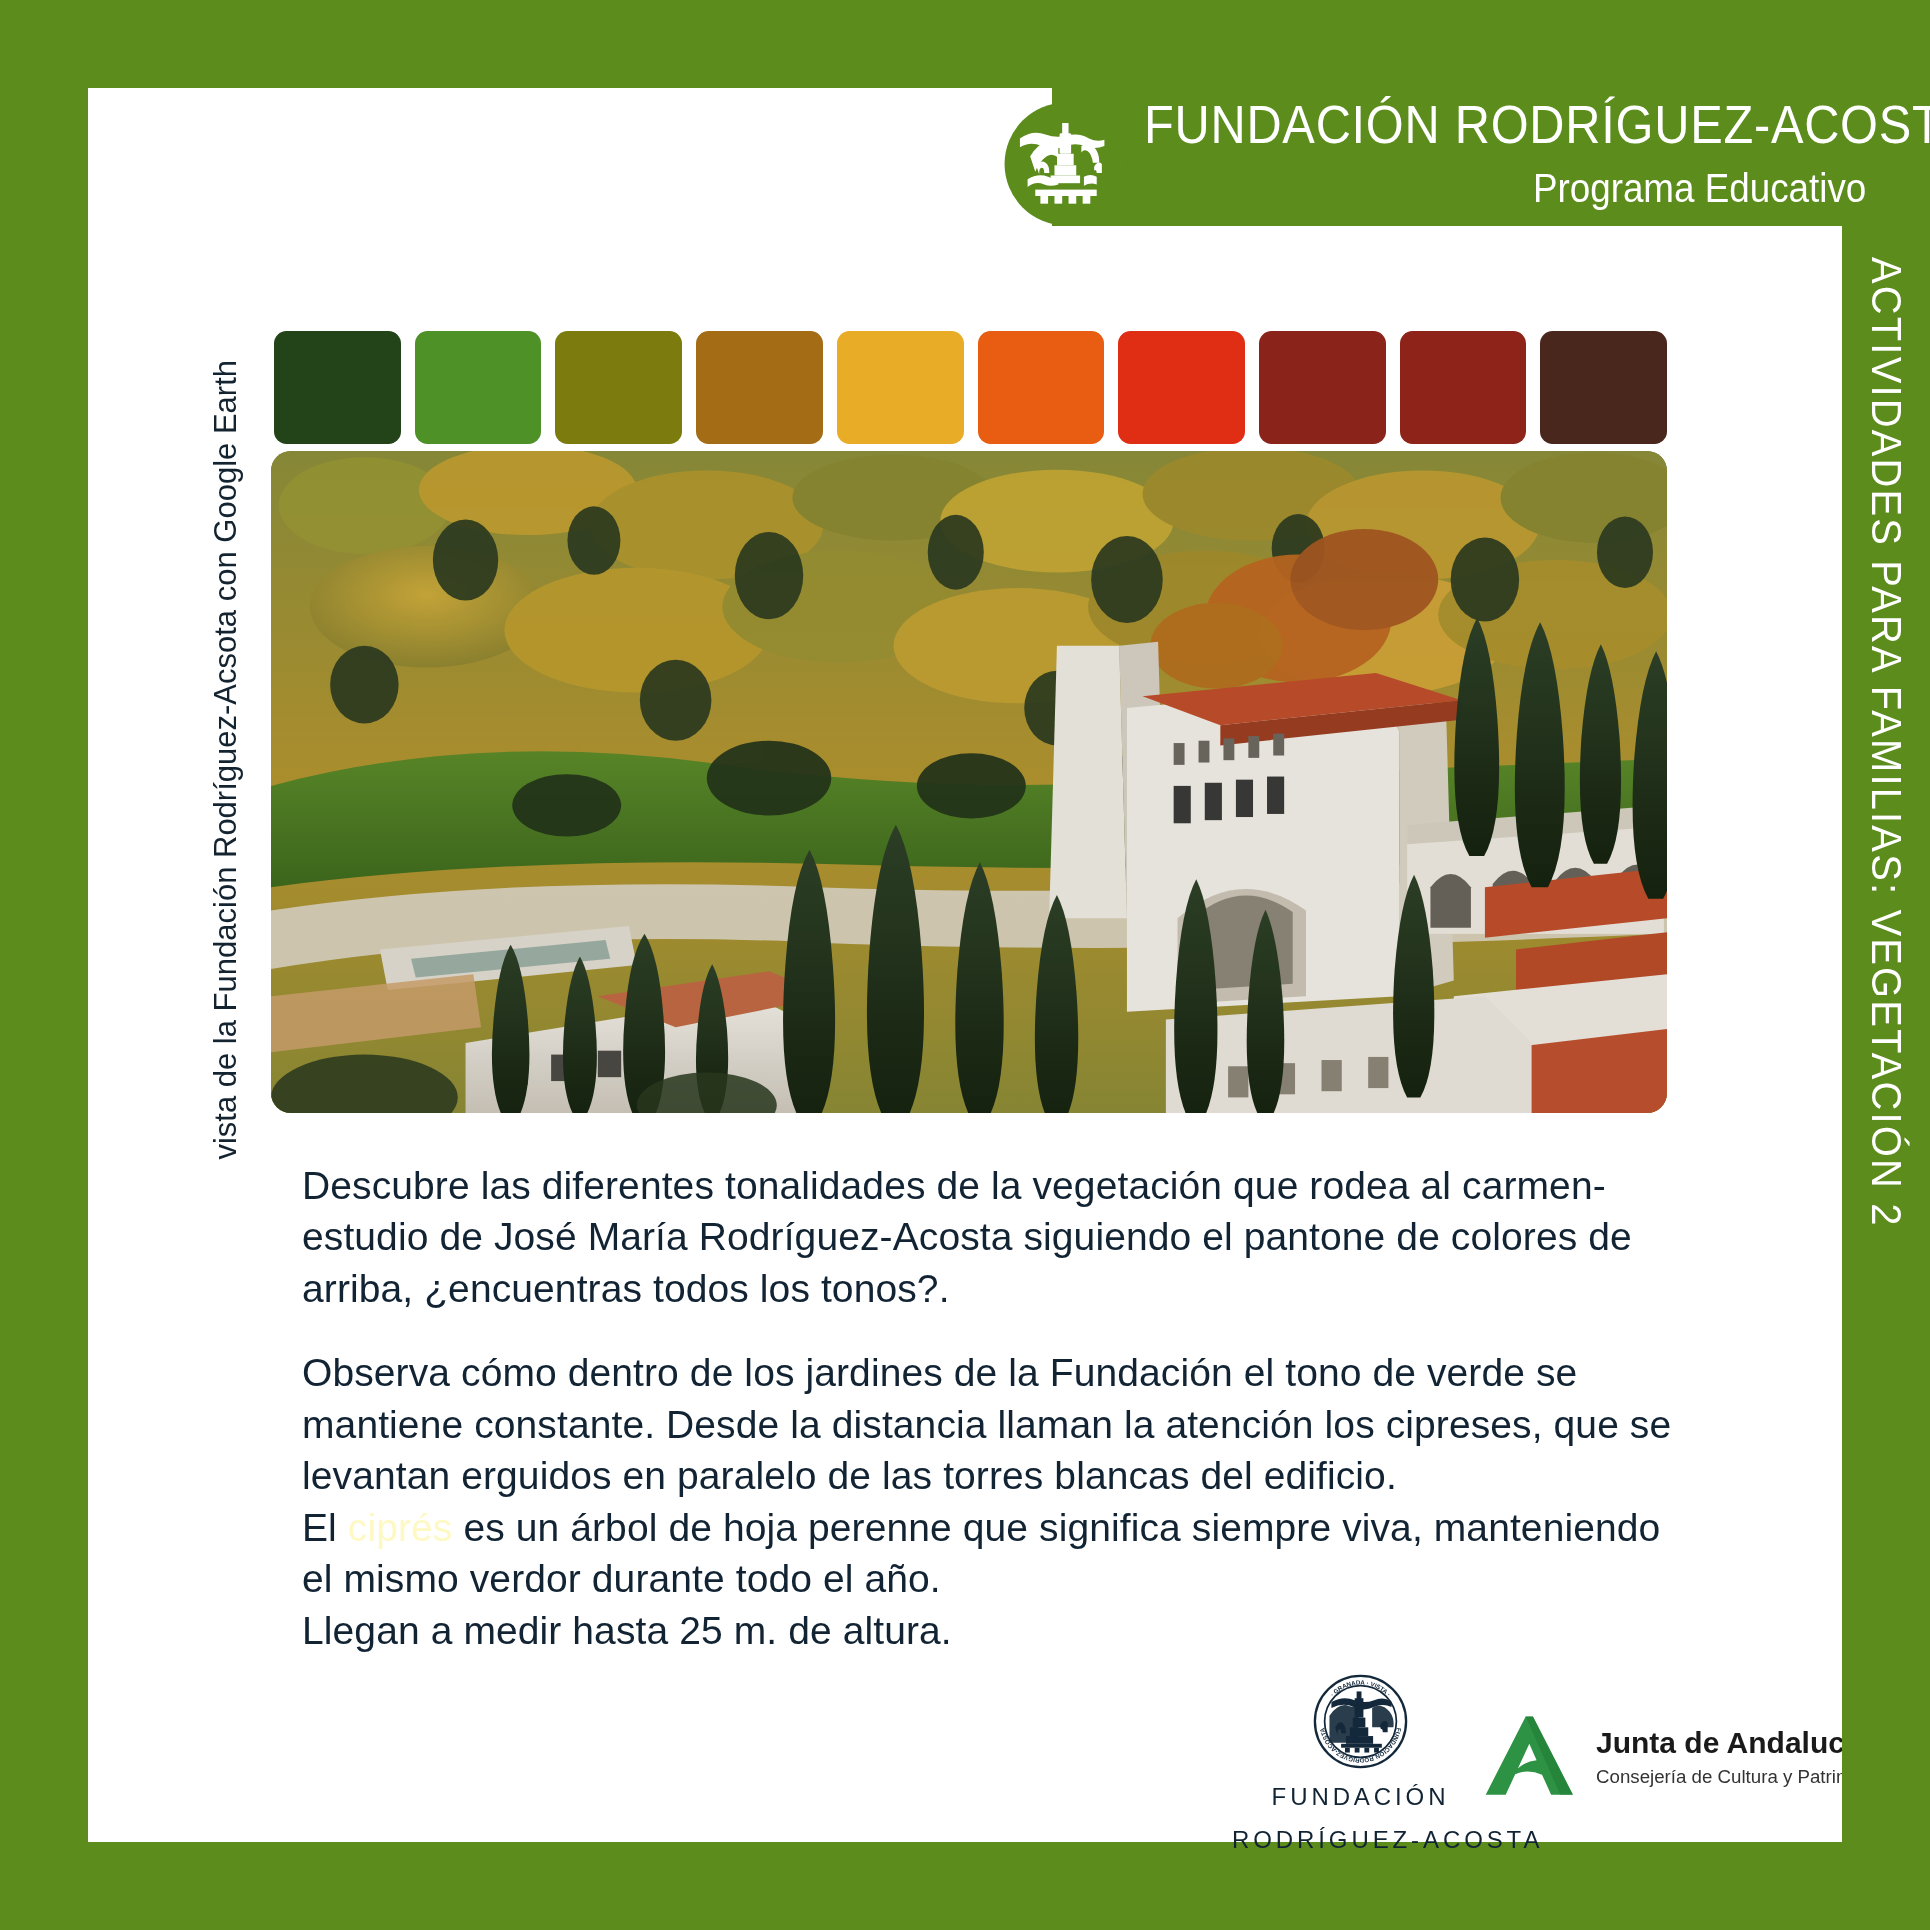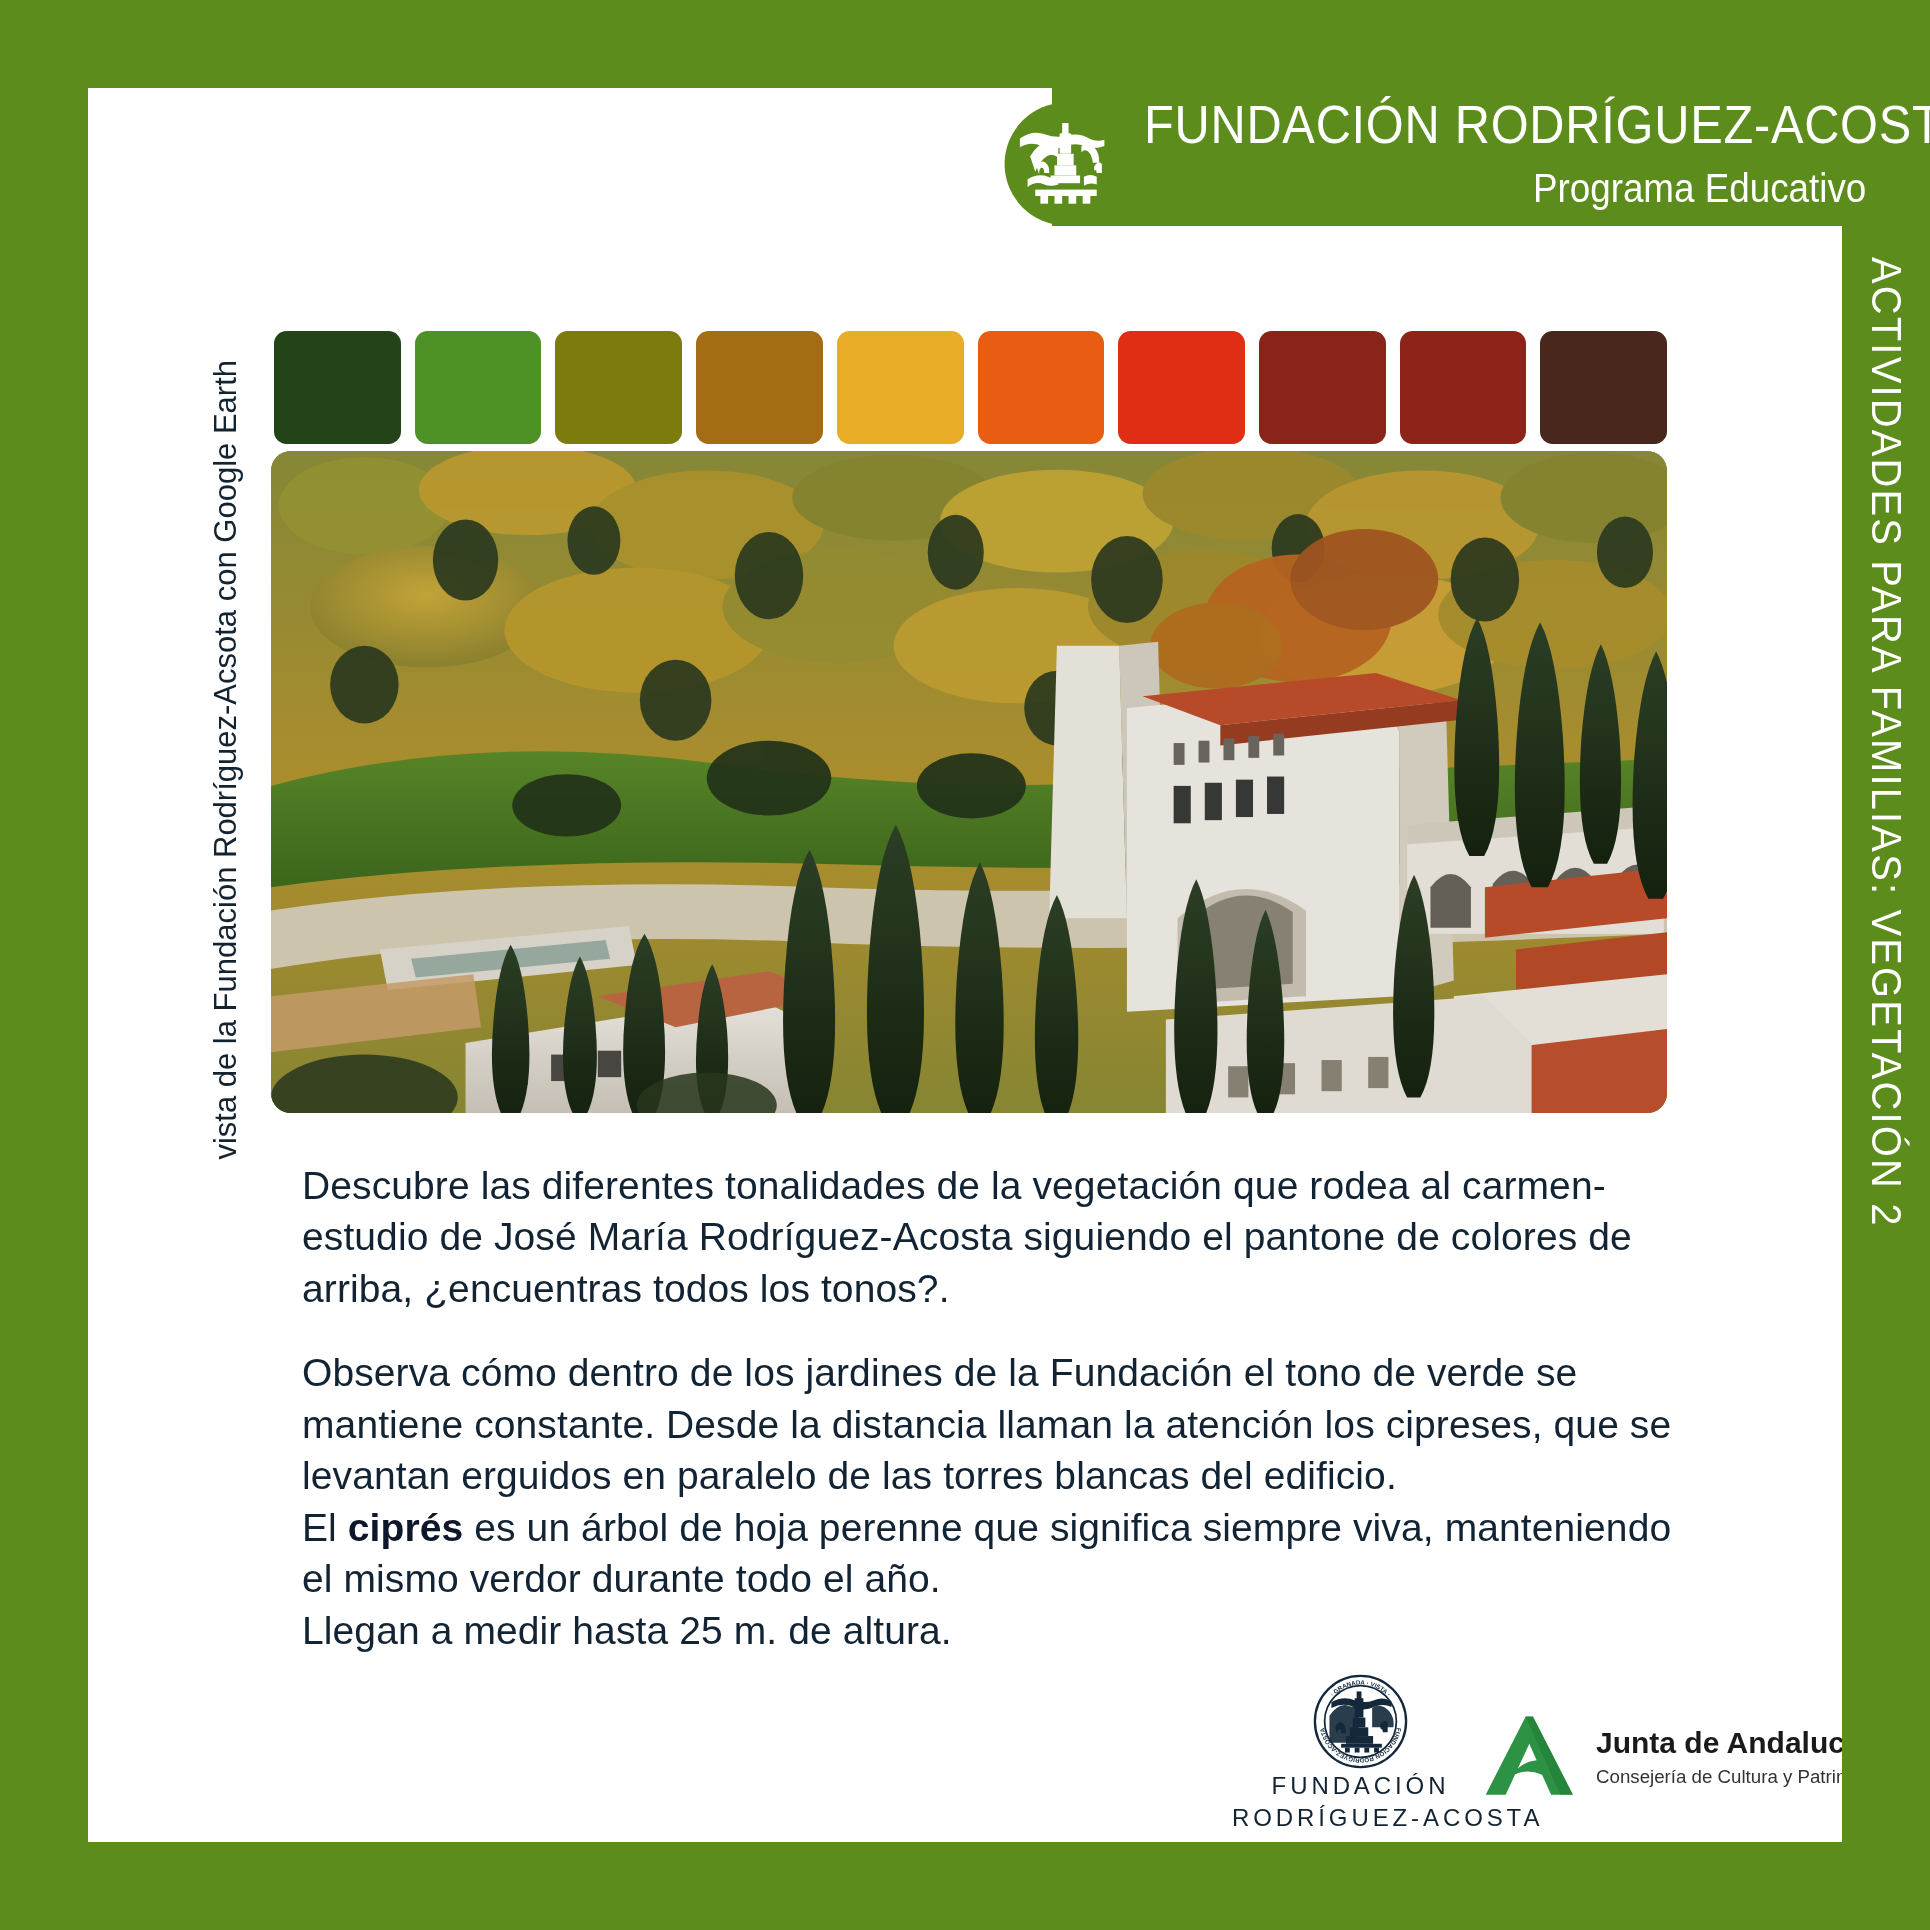--- a/index.html
+++ b/index.html
@@ -143,39 +143,40 @@
     color:#122434;
     z-index:4;
   }
   .para{
     font-size:39px;
     line-height:1.32;
     margin:0 0 33px 0;
     letter-spacing:0.1px;
   }
   .para:last-child{margin-bottom:12px;}
-  .hl{color:#0f172a;font-weight:700;}
+  .hl{color:#fef9c3;font-weight:400;}
 
   
   .footer{
     position:absolute;
     left:1199px;top:1673px;
     width:623px;height:179px;
     z-index:4;
   }
   .fnd-logo{
     position:absolute;left:33px;top:0px;
     width:257px;text-align:center;
   }
   .fnd-seal{width:97px;height:97px;margin:0 auto;display:block;}
   .fnd-name{
     color:#122434;
     font-size:24px;
     letter-spacing:3.9px;
     line-height:1.35;
+    margin-top:11px;
     white-space:nowrap;
   }
   .junta{
     position:absolute;left:274px;top:37px;
     display:flex;align-items:center;gap:14px;
   }
   .junta-mark{width:109px;height:93px;display:block;}
   .junta-txt{line-height:1.15;}
   .junta-t1{
     color:#1a1a1a;font-size:30px;font-weight:700;white-space:nowrap;

